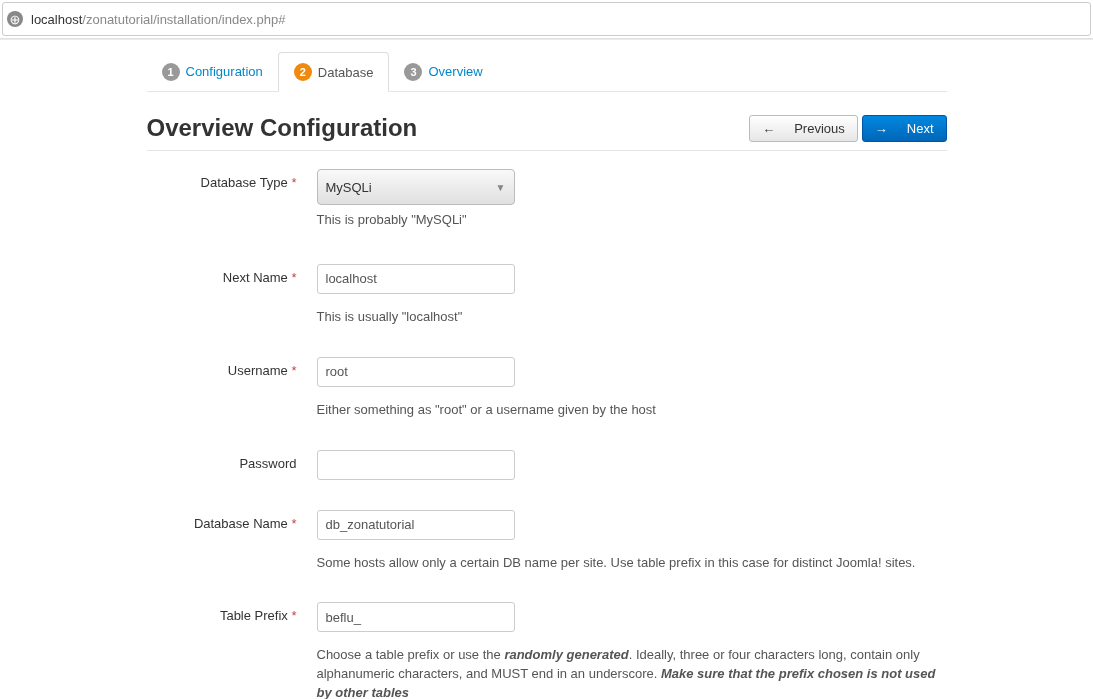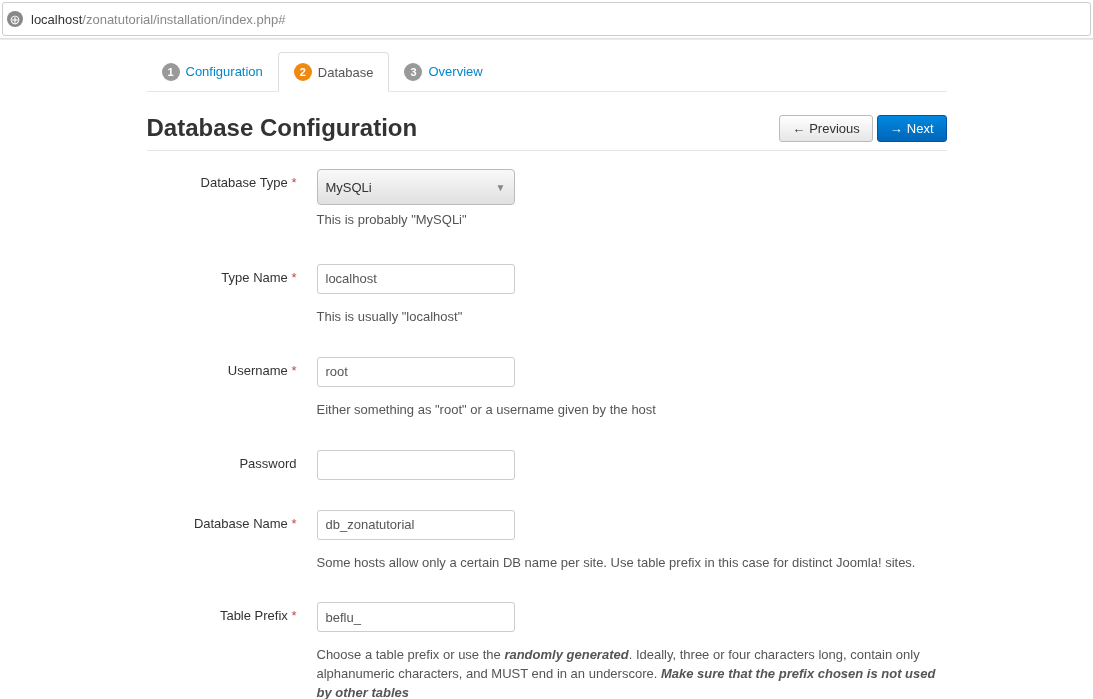--- a/index.html
+++ b/index.html
@@ -19,21 +19,21 @@
     .step { display: flex; align-items: center; padding: 10px 15px; cursor: pointer; }
     .step.active-tab { border: 1px solid #ddd; border-bottom-color: #fff; border-radius: 4px 4px 0 0; margin-bottom: -1px; background: #fff; }
     .step-num { width: 18px; height: 18px; border-radius: 50%; background: #999; color: #fff; font-size: 11px; font-weight: bold; display: flex; align-items: center; justify-content: center; margin-right: 6px; }
     .step-num.current { background: #f0890f; }
     .step-label { color: #0088cc; font-size: 13px; }
     .step.active-tab .step-label { color: #555; }
     
     .header-row { display: flex; justify-content: space-between; align-items: center; margin-top: 22px; padding-bottom: 8px; border-bottom: 1px solid #e5e5e5; margin-bottom: 10px; }
     .page-title { font-size: 24px; font-weight: bold; color: #333; }
     .btn-group { display: flex; gap: 4px; }
-    .btn { padding: 5px 12px; border-radius: 3px; font-size: 13px; display: flex; align-items: center; gap: 4px; cursor: pointer; border: 1px solid; }
+    .btn { padding: 5px 12px; border-radius: 3px; font-size: 13px; display: flex; align-items: center; gap: 19px; cursor: pointer; border: 1px solid; }
     .btn-default { background: linear-gradient(#fff, #e6e6e6); color: #333; border-color: #bbb; }
     .btn-primary { background: #006dcc; background: linear-gradient(#0088e0, #0066b8); color: #fff; border-color: #0055a8; }
     .arrow-left::before { content: "←"; font-weight: bold; }
     .arrow-right::before { content: "→"; font-weight: bold; }
     
     .form-row { display: flex; padding: 8px 0; justify-content: center; }
     .form-label { width: 170px; text-align: right; padding-right: 20px; padding-top: 6px; color: #333; font-size: 13px; }
     .form-control-area { flex: 1; }
     .req-star { color: #b94a48; }
     
@@ -66,21 +66,21 @@
       <span class="step-num current">2</span>
       <span class="step-label">Database</span>
     </div>
     <div class="step">
       <span class="step-num">3</span>
       <span class="step-label">Overview</span>
     </div>
   </div>
 
   <div class="header-row">
-    <h1 class="page-title">Database Configuration</h1>
+    <h1 class="page-title">Overview Configuration</h1>
     <div class="btn-group">
       <button class="btn btn-default">
         <span class="arrow-left"></span>
         <span>Previous</span>
       </button>
       <button class="btn btn-primary">
         <span class="arrow-right"></span>
         <span>Next</span>
       </button>
     </div>
@@ -94,21 +94,21 @@
       <div class="select-box">
         <span>MySQLi</span>
         <span class="select-arrow">▼</span>
       </div>
       <div class="help-text">This is probably "MySQLi"</div>
     </div>
   </div>
 
   <div class="form-row" style="margin-top:18px;">
     <div class="form-label">
-      <span>Type Name</span><span class="req-star"> *</span>
+      <span>Next Name</span><span class="req-star"> *</span>
     </div>
     <div class="form-control-area">
       <input class="text-input" type="text" value="localhost" style="">
       <div class="help-text" style="margin-top:14px;">This is usually "localhost"</div>
     </div>
   </div>
 
   <div class="form-row" style="margin-top:14px;">
     <div class="form-label">
       <span>Username</span><span class="req-star"> *</span>

